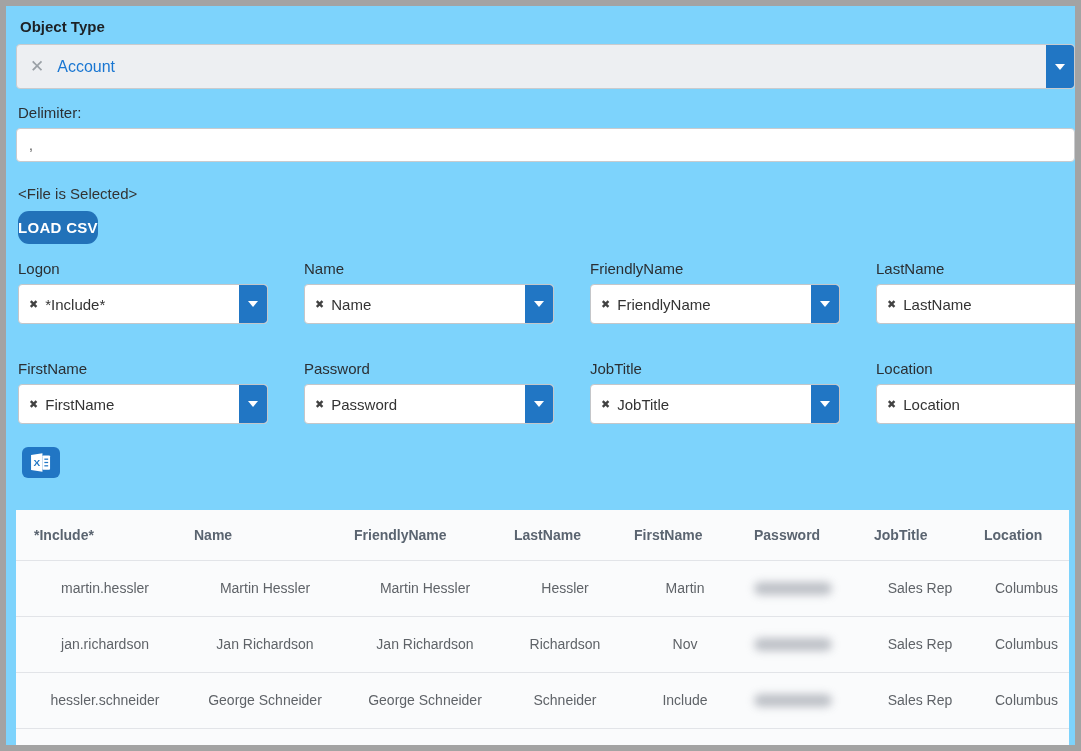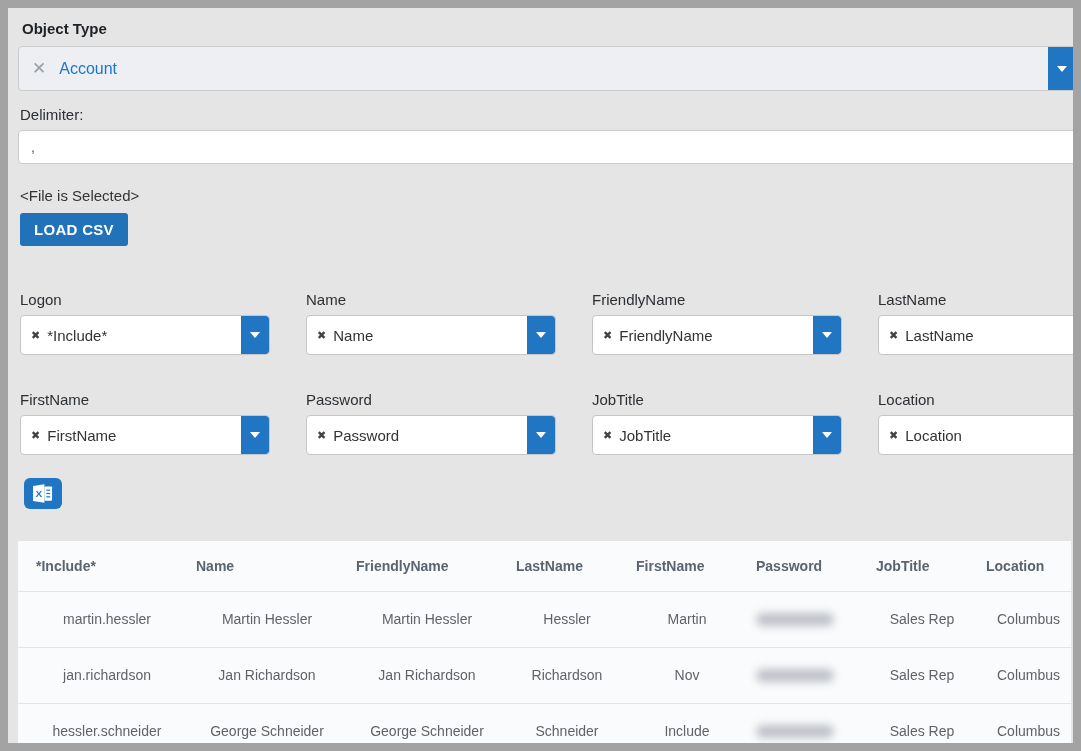--- a/index.html
+++ b/index.html
@@ -4,22 +4,22 @@
 <style>
   * { box-sizing: border-box; margin: 0; padding: 0; }
   html,body { width:1081px; height:751px; }
   body {
     font-family: "Liberation Sans", sans-serif;
     background:#ffffff;
   }
   .window {
     position:relative;
     width:1081px; height:751px;
-    border:8px solid #a3a3a3;
-    background:#e5e5e5;
+    border:6px solid #a3a3a3;
+    background:#7dd3fc;
     overflow:hidden;
   }
   .content { padding:10px 10px 0 10px; }
 
   .section-label {
     font-size:15px; font-weight:bold; color:#1d2125;
     margin:2px 0 9px 4px;
   }
 
   
@@ -56,30 +56,30 @@
     background:#ffffff; padding:0 12px;
     font-family:"Liberation Sans", sans-serif;
     font-size:14px; color:#555;
   }
 
   .file-status { font-size:15px; color:#333; margin:23px 0 0 2px; }
 
   .load-btn {
     margin-top:9px; margin-left:2px;
     background:#2272b9; color:#ffffff;
-    border:none; border-radius:3px;
+    border:none; border-radius:11px;
     font-family:"Liberation Sans", sans-serif;
     font-size:15px; font-weight:bold;
-    padding:8px 14px; cursor:pointer;
+    padding:8px 0; cursor:pointer;
     letter-spacing:0.3px;
   }
 
   
   .map-grid {
-    margin-top:45px; margin-left:2px;
+    margin-top:16px; margin-left:2px;
     display:grid;
     grid-template-columns:repeat(4, 250px);
     column-gap:15px; row-gap:27px;
     width:1045px;
     gap:36px;
   }
   .map-field .map-label { font-size:15px; color:#2b2f33; margin-bottom:7px; }
   .mini-select {
     display:flex; align-items:stretch; height:40px;
     background:#ffffff;

